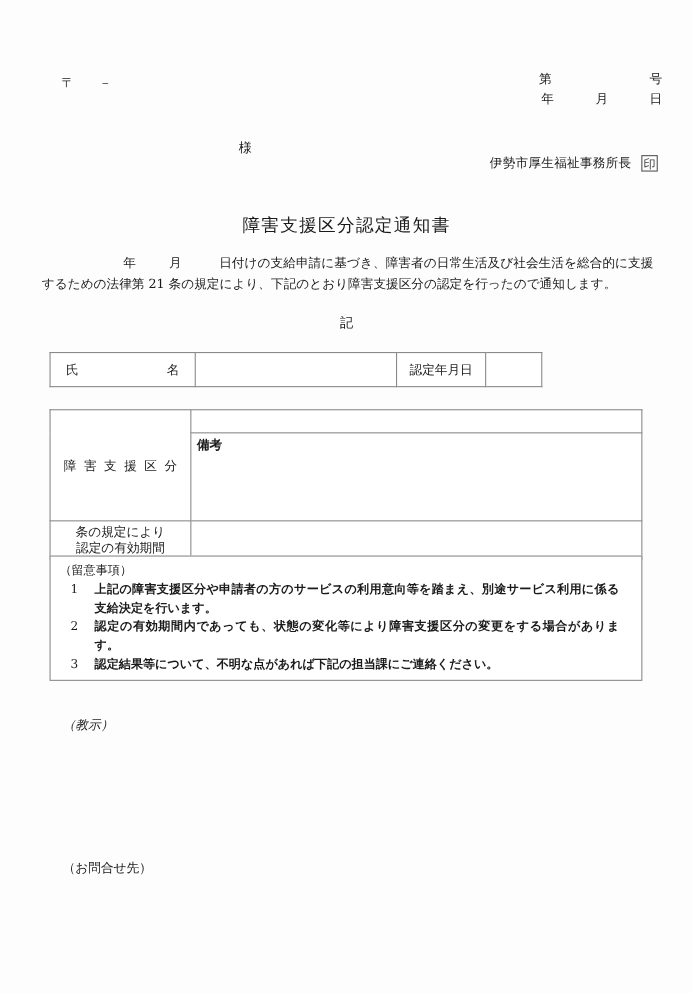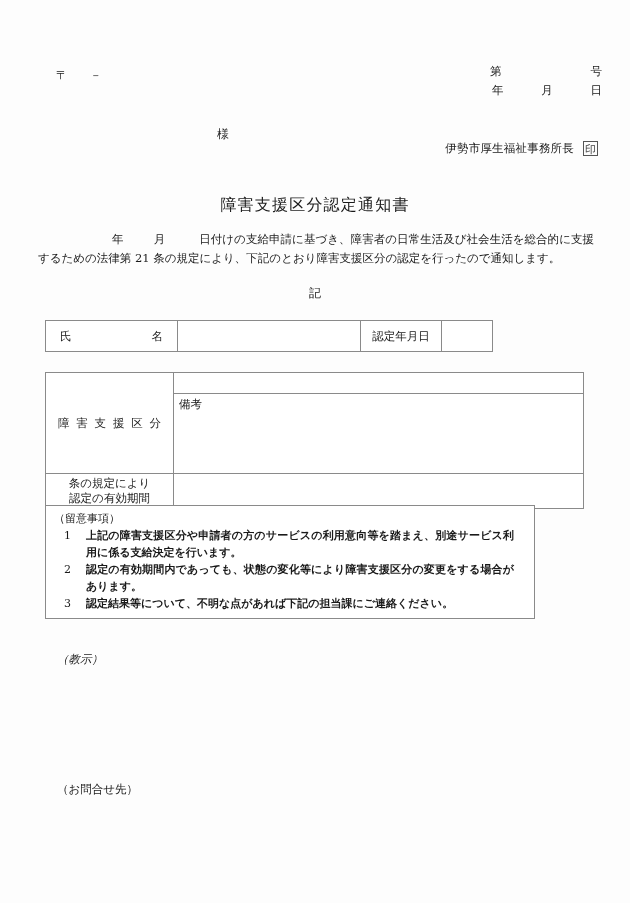--- a/index.html
+++ b/index.html
@@ -178,35 +178,36 @@
     text-align: justify;
     text-align-last: justify;
     padding: 0 12px !important;
     vertical-align: middle !important;
     white-space: nowrap;
   }
   .cell-blank-top { height: 20px; }
   .cell-bikou {
     height: 73px;
     padding: 3px 5px !important;
+    font-weight: bold;
   }
   .cell-period-label {
     vertical-align: middle !important;
     text-align: center;
     line-height: 15px;
     padding: 2px 4px !important;
   }
   .cell-period-value { height: 33px; }
 
   
   .notes-box {
     position: absolute;
     left: 45px;
     top: 505px;
-    width: 490px;
+    width: 539px;
     box-sizing: border-box;
     border: 1px solid #8a8a8a;
     background: #fff;
     padding: 4px 20px 6px 8px;
     font-size: 11px;
     line-height: 17px;
   }
   .notes-title { margin-bottom: 0px; }
   .note-item {
     display: flex;

